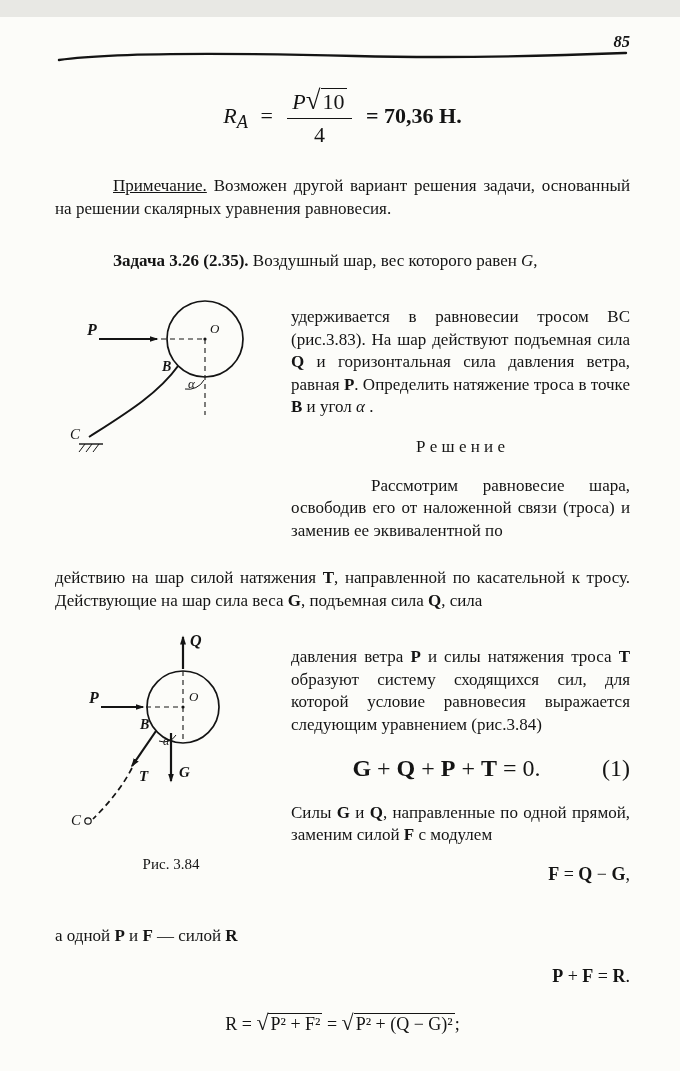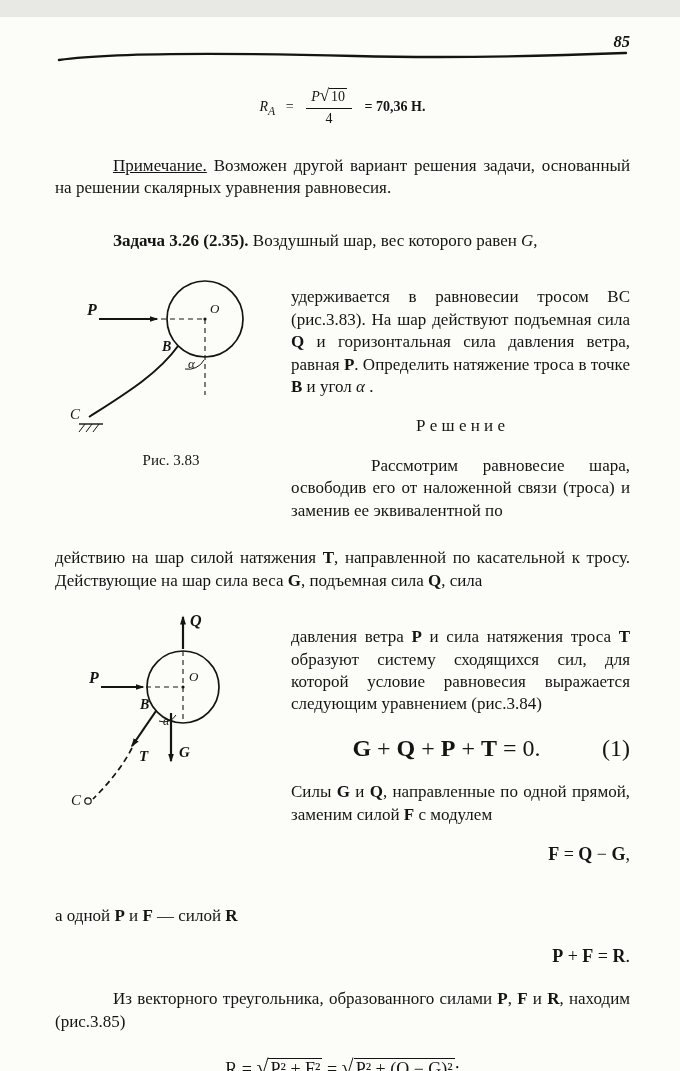--- a/index.html
+++ b/index.html
@@ -20,21 +20,21 @@
     position:absolute;top:14px;right:50px;
     font-weight:bold;font-style:italic;font-size:16.5px;
   }
   .top-rule{display:block;width:100%;height:16px;margin-top:20px;}
   .just{text-align:justify;}
   .indent{text-indent:58px;}
   .indent2{text-indent:80px;}
   .it{font-style:italic;}
   
   .formula-ra{
-    text-align:center;font-size:14px;margin:22px 0 6px 0;
+    text-align:center;font-size:22px;margin:22px 0 6px 0;
   }
   .formula-ra .op{margin:0 7px;}
   .frac{display:inline-block;vertical-align:middle;text-align:center;margin:0 2px;}
   .frac .num{display:block;padding:0 5px 2px 5px;border-bottom:1.6px solid #141414;}
   .frac .den{display:block;padding-top:1px;}
   .sq{font-size:1.22em;line-height:1;}
   .ov{border-top:1.5px solid #141414;padding:0 2px;}
   .result{margin-left:7px;font-weight:bold;}
   .note{margin-top:26px;}
   .task-first{margin-top:30px;}
@@ -103,21 +103,20 @@
         <line x1="24" y1="155" x2="48" y2="155" stroke="#141414" stroke-width="1.4"></line>
         <line x1="30" y1="155" x2="24" y2="163" stroke="#141414" stroke-width="1"></line>
         <line x1="37" y1="155" x2="31" y2="163" stroke="#141414" stroke-width="1"></line>
         <line x1="44" y1="155" x2="38" y2="163" stroke="#141414" stroke-width="1"></line>
         <text x="32" y="46" font-size="16" font-style="italic" font-weight="bold" fill="#141414">P</text>
         <text x="155" y="44" font-size="13" font-style="italic" fill="#141414">O</text>
         <text x="107" y="82" font-size="14" font-style="italic" font-weight="bold" fill="#141414">B</text>
         <text x="133" y="99" font-size="13" font-style="italic" fill="#141414">α</text>
         <text x="15" y="150" font-size="15" font-style="italic" fill="#141414">C</text>
       </svg>
-      <div class="fig-caption cap383">Рис. 3.83</div>
     </div>
     <div class="text-col">
       <p class="just"><span>удерживается в равновесии тросом ВС (рис.3.83). На шар действуют подъемная сила </span><span style="font-weight: bold;">Q</span><span> и горизонтальная сила давления ветра, равная </span><span style="font-weight: bold;">Р</span><span>. Определить натяжение троса в точке </span><span style="font-weight: bold;">В</span><span> и угол </span><span style="font-style: italic;">α</span><span> .</span></p>
       <div class="sol-head">Р е ш е н и е</div>
       <p class="just indent2"><span>Рассмотрим равновесие шара, освободив его от наложенной  связи (троса) и заменив ее эквивалентной по</span></p>
     </div>
   </div>
 
   <p class="just full"><span>действию на шар силой натяжения </span><span style="font-weight: bold;">Т</span><span>, направленной по касательной к тросу. Действующие на шар сила веса </span><span style="font-weight: bold;">G</span><span>, подъемная сила </span><span style="font-weight: bold;">Q</span><span>, сила</span></p>
 
@@ -142,37 +141,37 @@
         <circle cx="33" cy="192" r="3.2" fill="none" stroke="#141414" stroke-width="1.2"></circle>
         <text x="135" y="17" font-size="16" font-style="italic" font-weight="bold" fill="#141414">Q</text>
         <text x="34" y="74" font-size="16" font-style="italic" font-weight="bold" fill="#141414">P</text>
         <text x="134" y="72" font-size="13" font-style="italic" fill="#141414">O</text>
         <text x="85" y="100" font-size="14" font-style="italic" font-weight="bold" fill="#141414">B</text>
         <text x="108" y="116" font-size="12" font-style="italic" fill="#141414">α</text>
         <text x="124" y="148" font-size="15" font-style="italic" font-weight="bold" fill="#141414">G</text>
         <text x="84" y="152" font-size="15" font-style="italic" font-weight="bold" fill="#141414">T</text>
         <text x="16" y="196" font-size="15" font-style="italic" fill="#141414">С</text>
       </svg>
+      <div class="fig-caption cap384">Рис. 3.84</div>
     </div>
     <div class="text-col">
-      <p class="just"><span>давления ветра </span><span style="font-weight: bold;">Р</span><span> и сила натяжения троса </span><span style="font-weight: bold;">Т</span><span> образуют систему сходящихся сил, для которой условие равновесия выражается следующим уравнением (рис.3.84)</span></p>
+      <p class="just"><span>давления ветра </span><span style="font-weight: bold;">Р</span><span> и силы натяжения троса </span><span style="font-weight: bold;">Т</span><span> образуют систему сходящихся сил, для которой условие равновесия выражается следующим уравнением (рис.3.84)</span></p>
       <div class="eqrow">
         <span class="eq-body"><span style="font-weight: bold;">G</span><span> + </span><span style="font-weight: bold;">Q</span><span> + </span><span style="font-weight: bold;">Р</span><span> + </span><span style="font-weight: bold;">Т</span><span> = 0.</span></span>
         <span class="eq-num">(1)</span>
       </div>
       <p class="just"><span>Силы </span><span style="font-weight: bold;">G</span><span> и </span><span style="font-weight: bold;">Q</span><span>, направленные по одной прямой, заменим силой </span><span style="font-weight: bold;">F</span><span> с модулем</span></p>
       <div class="eq-center"><span style="font-weight: bold;">F</span><span> = </span><span style="font-weight: bold;">Q</span><span> − </span><span style="font-weight: bold;">G</span><span>,</span></div>
     </div>
   </div>
 
   <p class="para3"><span>а одной  </span><span style="font-weight: bold;">Р</span><span> и  </span><span style="font-weight: bold;">F</span><span> —  силой </span><span style="font-weight: bold;">R</span></p>
 
   <div class="eq-center"><span style="font-weight: bold;">Р</span><span> + </span><span style="font-weight: bold;">F</span><span> = </span><span style="font-weight: bold;">R</span><span>.</span></div>
 
-  <p class="para4 indent just"><span>Из векторного треугольника, образованного силами </span><span style="font-weight: bold;">Р</span><span>, </span><span style="font-weight: bold;">F</span><span> и </span><span style="font-weight: bold;">R</span><span>, находим (рис.3.85)</span></p>
 
   <div class="formula-final">
     <span>R = </span><span class="sq">√</span><span class="ov">P² + F²</span><span> = </span><span class="sq">√</span><span class="ov">P² + (Q − G)²</span><span>;</span>
   </div>
 
   <div class="bottom-bar"></div>
 
 </div>
 
 </body></html>

